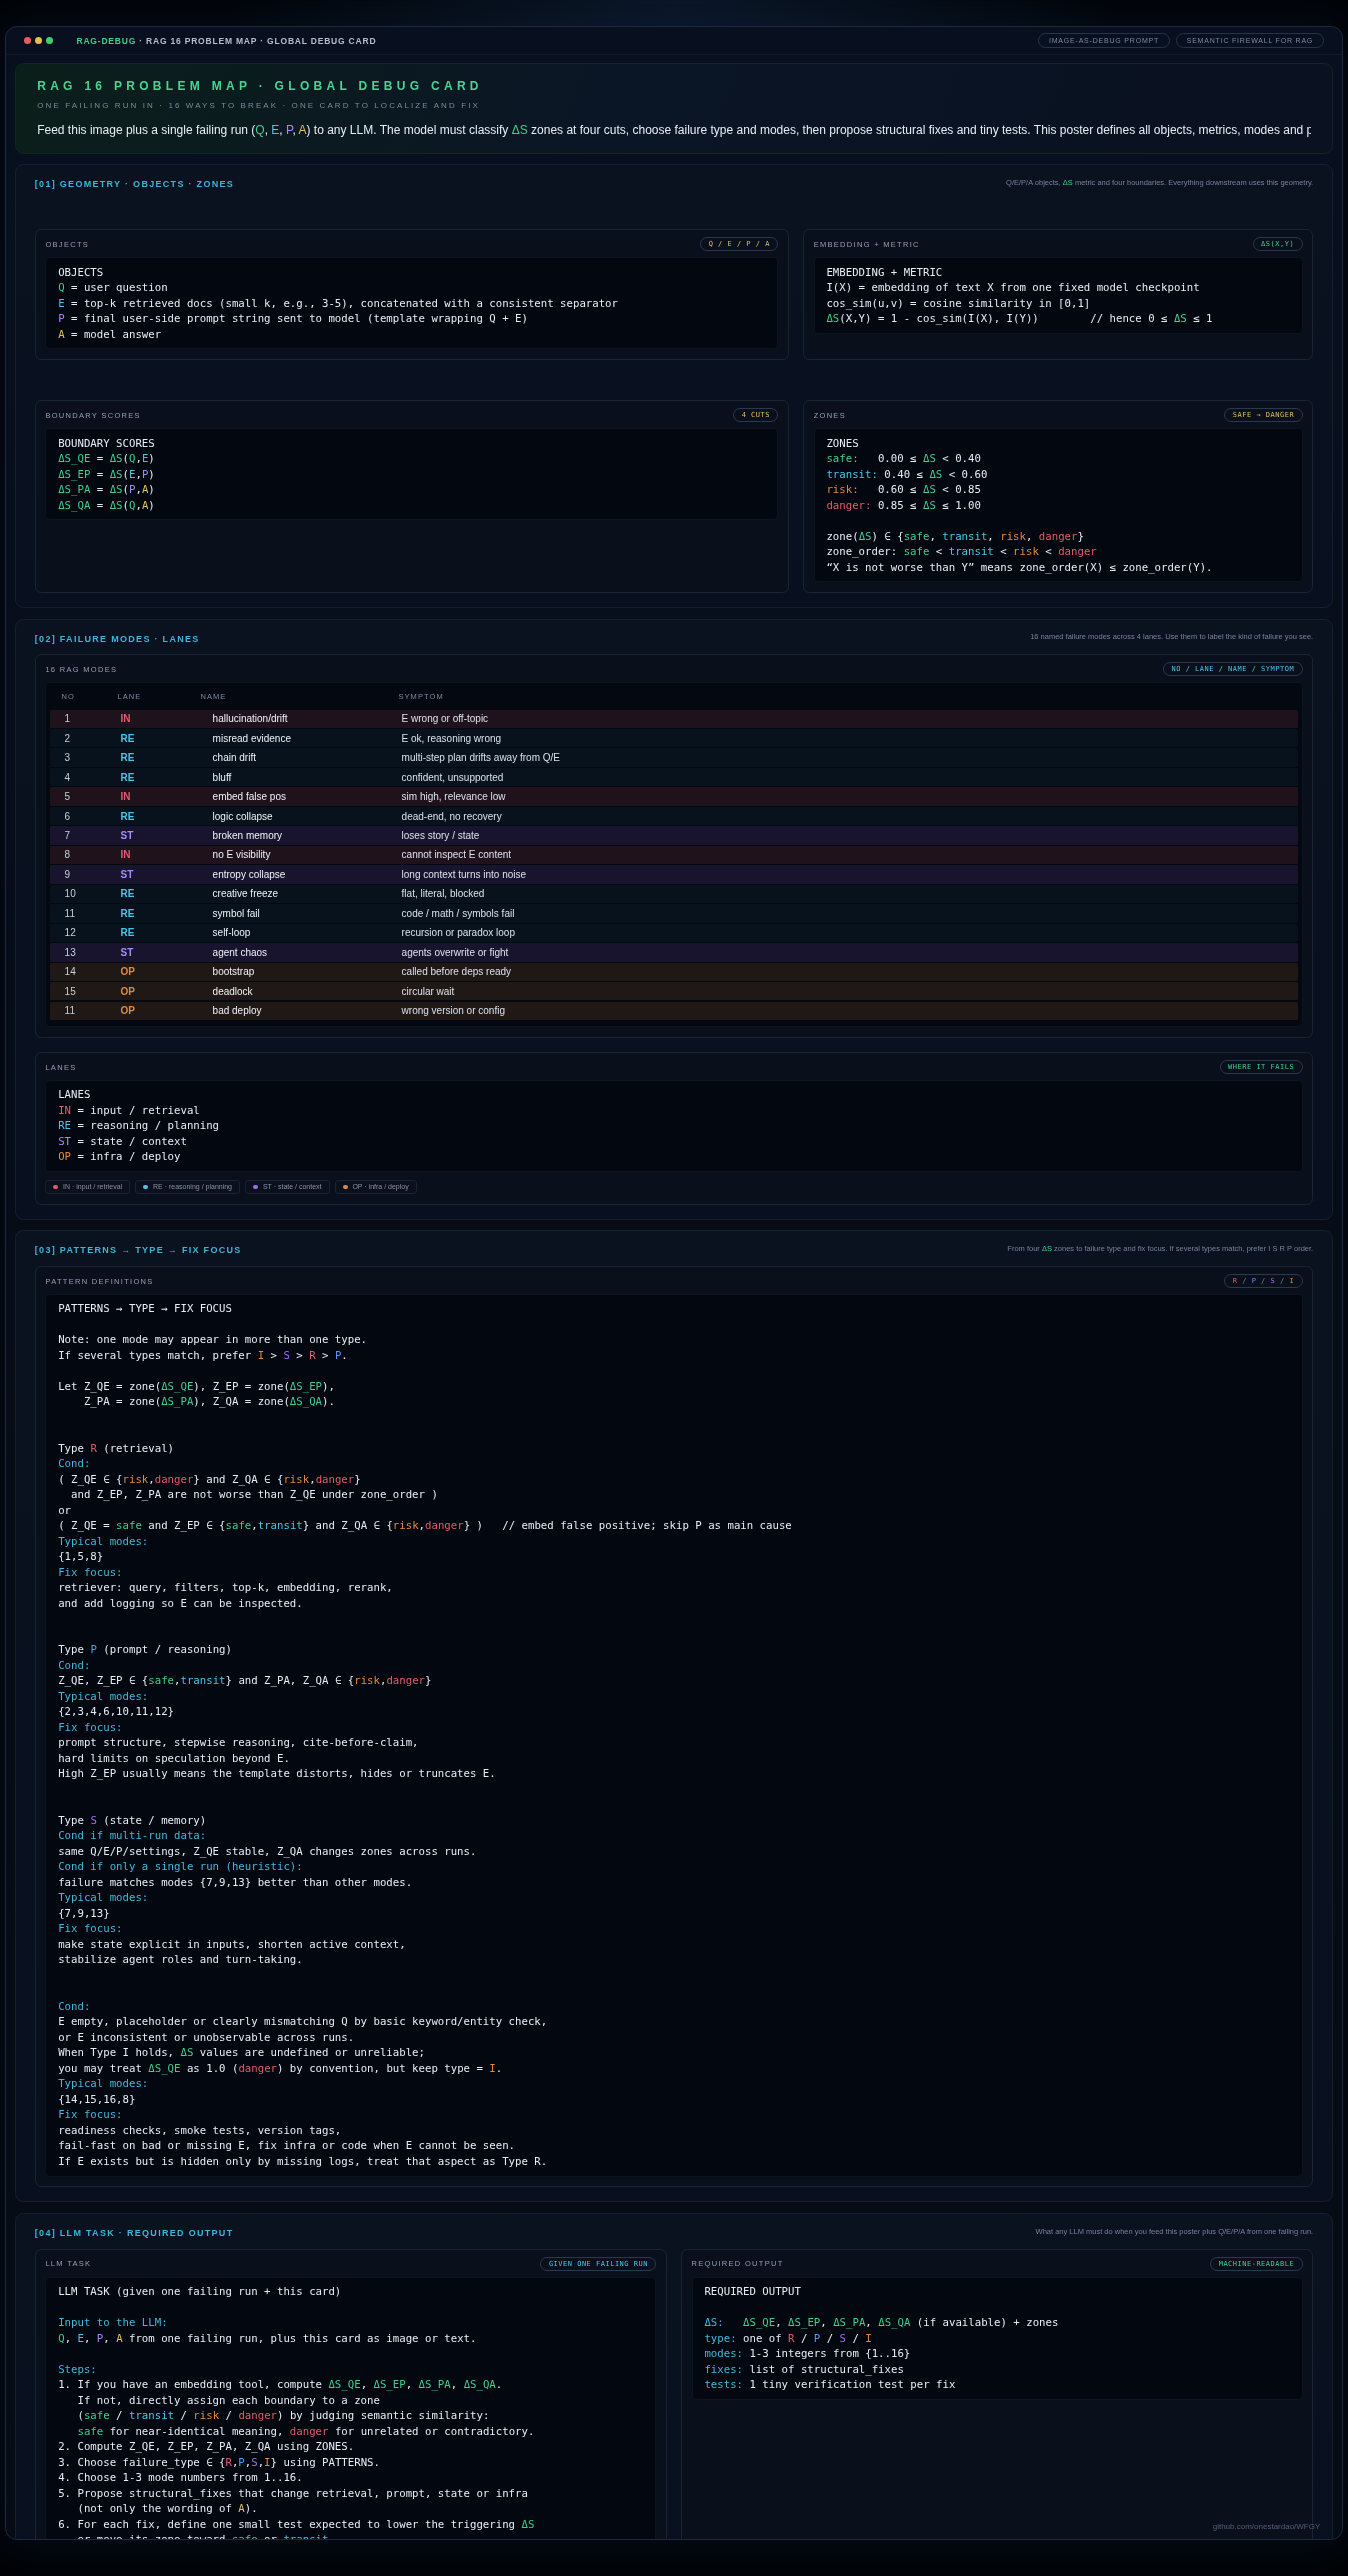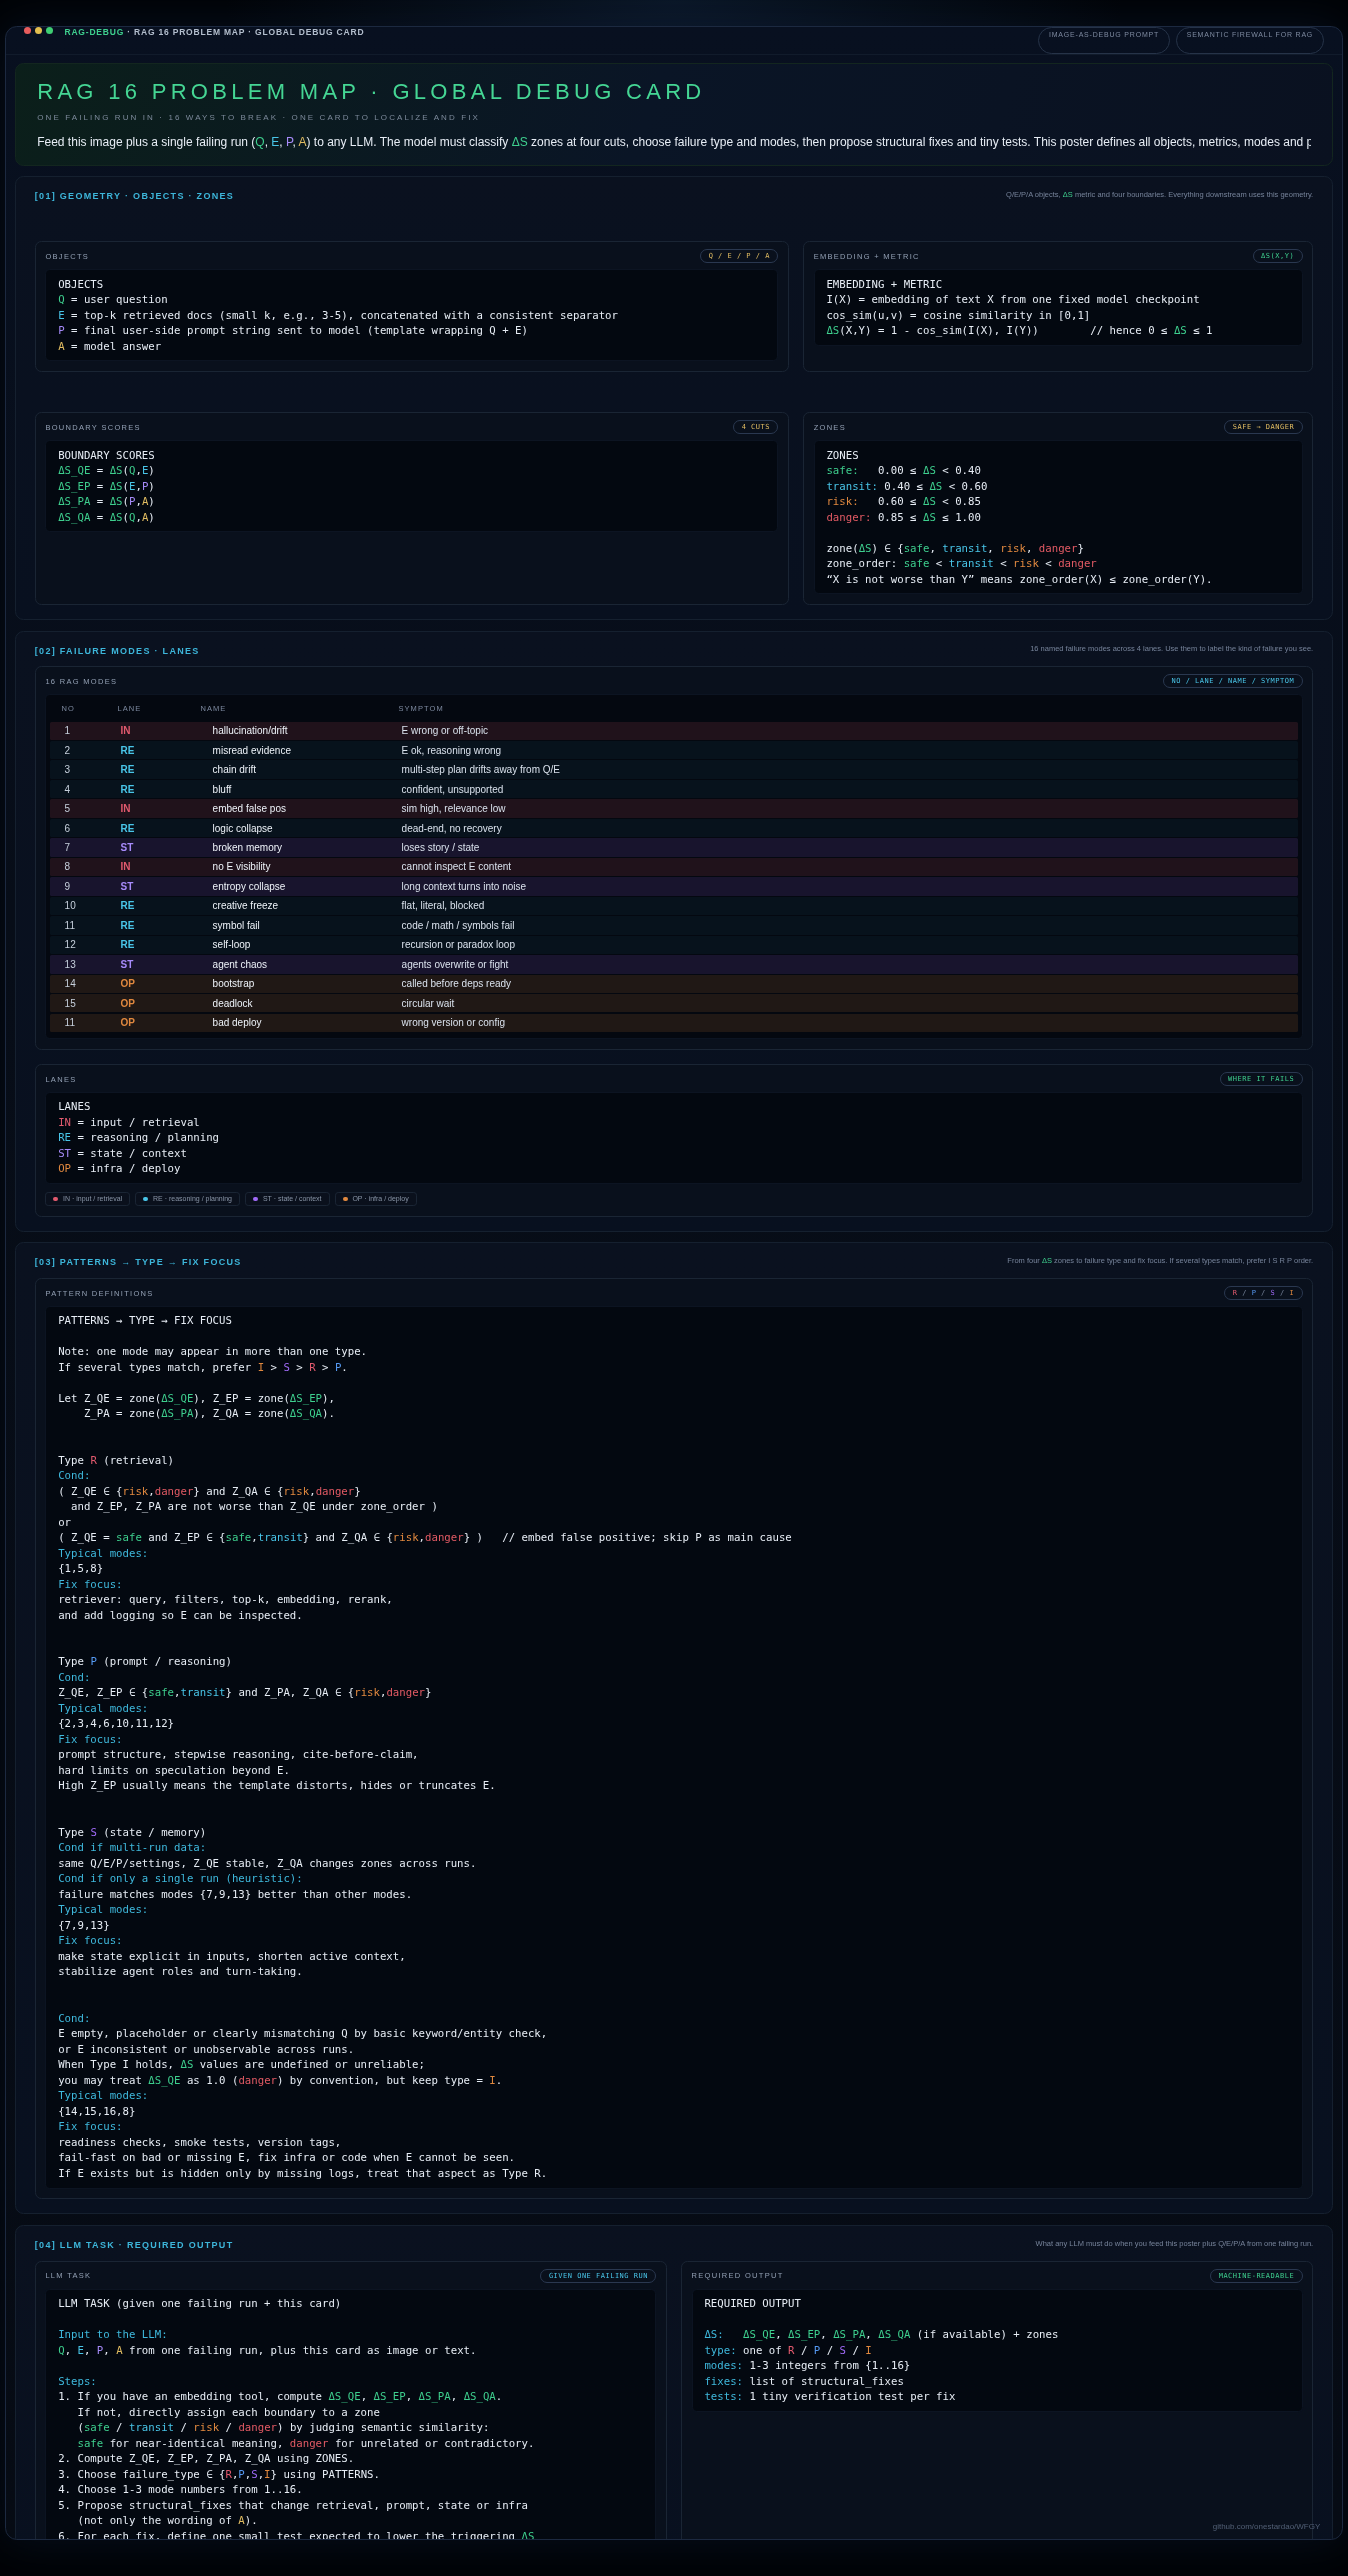--- a/index.html
+++ b/index.html
@@ -9,33 +9,33 @@
     background:radial-gradient(748px 320px at 50% 0%, #0a1626 0%, #010306 60%), #010306;
     position:relative; overflow:hidden; color:#e7edf5;
   }
   .window {
     position:absolute; left:5.3px; right:5.3px; top:26px; bottom:36px;
     background:linear-gradient(180deg,#081020 0%, #070d18 35%, #060b14 100%);
     border:0.5px solid #1c2940; border-radius:11.8px; overflow:hidden;
     box-shadow:0 0 48px rgba(25,50,95,.28);
   }
   
-  .titlebar { display:flex; height:28px; padding:0 18px; border-bottom:0.5px solid #111b2b; }
+  .titlebar { display:flex; align-items:center; height:28px; padding:0 18px; border-bottom:0.5px solid #111b2b;gap:12px; }
   .dots { display:flex; gap:3.7px; margin-right:11.8px; }
   .dot { width:7px; height:7px; border-radius:50%; }
   .dot.r{background:#e85d5d;} .dot.y{background:#e3bf4f;} .dot.g{background:#3fcf73;}
   .tb-title { font-size:8.5px; letter-spacing:0.8px; color:#b3becd; font-weight:bold; }
   .tb-title .app { color:#3ecf8e; }
   .tb-pills { margin-left:auto; display:flex; gap:6.4px; }
   .pill { border:0.5px solid #263348; border-radius:534px; padding:3.2px 9.6px; font-size:7px; letter-spacing:0.8px; color:#7e8aa0; white-space:nowrap; }
   
   .hero { margin:7.5px 8.5px 10.7px; padding:15px 21.4px 16px; border-radius:8.5px;
     background:linear-gradient(110deg,#0b1f1a 0%, #0a1526 48%, #0a1120 100%);
     border:0.5px solid #13261f; }
-  .hero-title { font-size:22px; color:#45d694; letter-spacing:4.3px; font-weight:normal; }
+  .hero-title { font-size:12px; color:#45d694; letter-spacing:4.3px; font-weight:bold; }
   .hero-sub { margin-top:8px; font-size:8px; color:#7d8a9b; letter-spacing:2.1px; }
   .hero-intro { margin-top:13px; font-size:12px; color:#dce4ee; white-space:nowrap; overflow:hidden; }
   
   .section { margin:0 8.5px 10.7px; padding:11.8px 19px 14px; border-radius:8.5px;
     border:0.5px solid #15202f; background:linear-gradient(180deg,#0a111f 0%, #08101f 100%); }
   .sec-head { display:flex; justify-content:space-between; align-items:flex-start; margin-bottom:10.7px; }
   .sec-title { font-size:9px; letter-spacing:1.3px; color:#3db6da; font-weight:bold; padding-top:2.1px; }
   .sec-note { max-width:331px; text-align:right; font-size:7.5px; line-height:1.5; color:#5d6a7e; }
   .grid2 { display:grid; grid-template-columns:59% 1fr; gap:14px; margin-bottom:14px;margin-top:40px; }
   .grid2:last-child { margin-bottom:0; }

